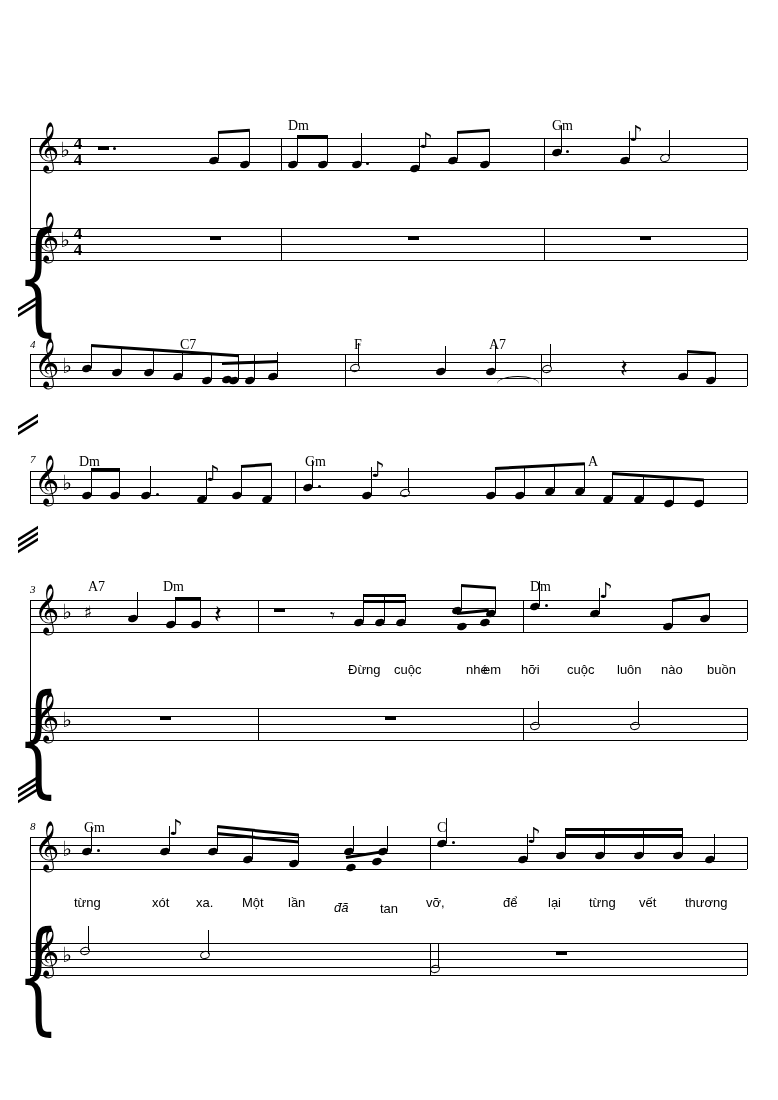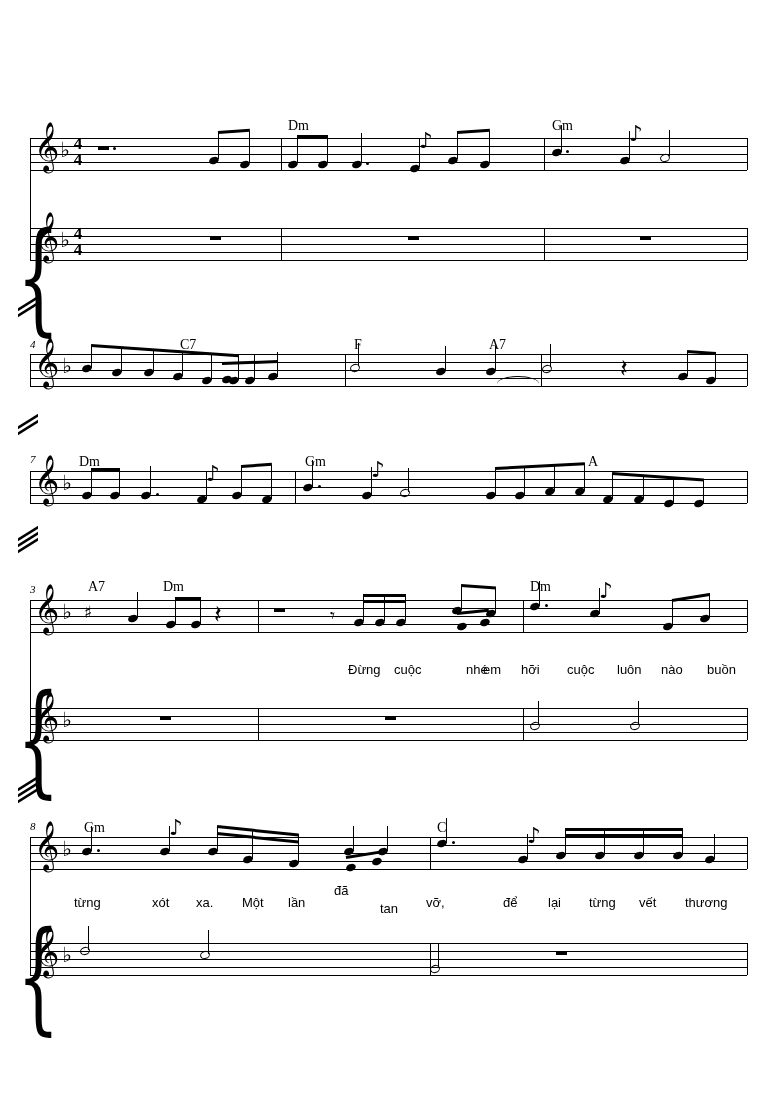--- a/index.html
+++ b/index.html
@@ -636,21 +636,21 @@
     <div class="beam" style="left:565px; top:9px; width:118px;"></div>
 
     <div class="nh" style="left:705px; top:31px;"></div>
     <div class="stem" style="left:714px; top:9px; height:25px;"></div>
 
     <div class="lyric" style="left:74px; top:70px;">từng</div>
     <div class="lyric" style="left:152px; top:70px;">xót</div>
     <div class="lyric" style="left:196px; top:70px;">xa.</div>
     <div class="lyric" style="left:242px; top:70px;">Một</div>
     <div class="lyric" style="left:288px; top:70px;">lần</div>
-    <div class="lyric" style="left:334px; top:58px;">đã</div>
+    <div class="lyric" style="left:334px; top:75px;font-style:italic;">đã</div>
     <div class="lyric" style="left:380px; top:76px;">tan</div>
     <div class="lyric" style="left:426px; top:70px;">vỡ,</div>
     <div class="lyric" style="left:503px; top:70px;">để</div>
     <div class="lyric" style="left:548px; top:70px;">lại</div>
     <div class="lyric" style="left:589px; top:70px;">từng</div>
     <div class="lyric" style="left:639px; top:70px;">vết</div>
     <div class="lyric" style="left:685px; top:70px;">thương</div>
 
     <div class="nh open" style="left:80px; top:122px;"></div>
     <div class="stem" style="left:88px; top:101px; height:24px;"></div>

